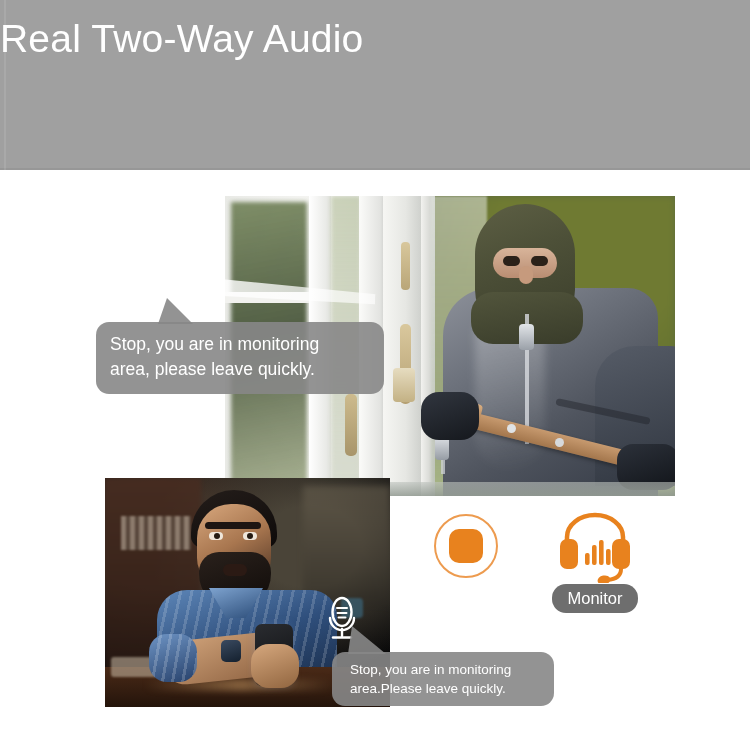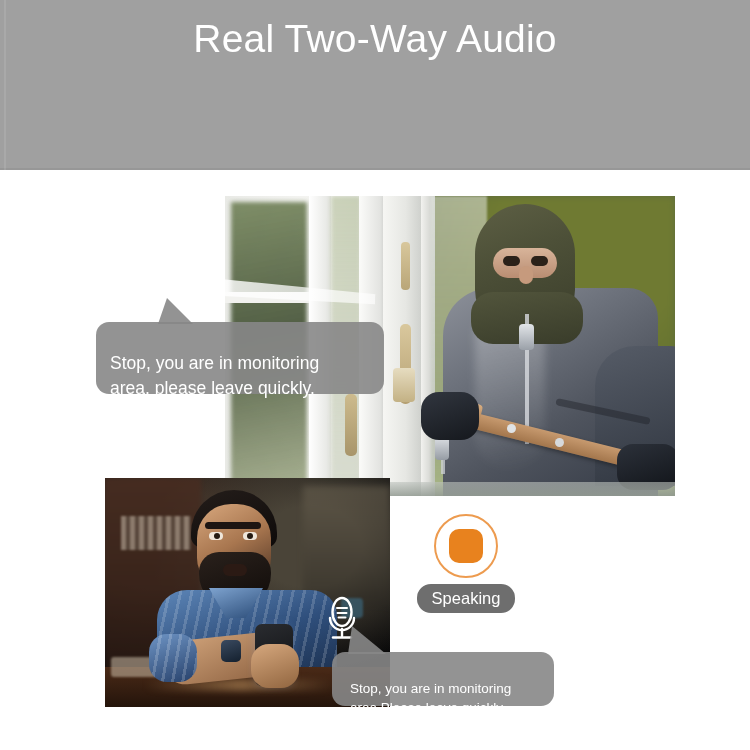--- a/index.html
+++ b/index.html
@@ -11,21 +11,20 @@
     position:relative;
   }
   #stage{position:relative;width:750px;height:750px;overflow:hidden;background:#fff;}
 
   
   .header{
     position:absolute;left:0;top:0;width:750px;height:170px;
     background:#a0a0a0;
     box-sizing:border-box;
     border-bottom:2px solid #979797;
-    text-align:center;
   }
   .header:before{
     content:"";position:absolute;left:4px;top:0;width:2px;height:170px;
     background:rgba(255,255,255,0.10);
   }
   .title{
     position:absolute;left:0;top:14px;width:750px;
     font-size:39px;font-weight:400;color:#ffffff;letter-spacing:0.2px;
     line-height:50px;
   }
@@ -326,21 +325,21 @@
   }
 
   
   .bubble{
     position:absolute;
     background:rgba(135,135,135,0.90);
     border-radius:13px;
     color:#ffffff;
     box-sizing:border-box;
   }
-  .bubble .btext{display:block;white-space:pre-line;margin-top:19px;}
+  .bubble .btext{display:block;white-space:pre-line;}
 
   .bubble-1{
     left:96px;top:322px;width:288px;height:72px;
     padding:10px 14px 0 14px;
     font-size:17.5px;line-height:25px;
   }
   .bubble-1 .tail{
     position:absolute;left:62px;top:-24px;width:0;height:0;
     border-left:9px solid transparent;
     border-right:26px solid transparent;
@@ -478,17 +477,32 @@
 area.Please leave quickly.</span>
   </div>
 
   <div class="feature feat-speaking">
     <div class="icon-wrap">
       <svg width="72" height="72" viewBox="0 0 72 72">
         <circle cx="36" cy="36" r="31" fill="none" stroke="#ed9b4f" stroke-width="2"></circle>
         <rect x="19" y="19" width="34" height="34" rx="10" ry="10" fill="#e8821e"></rect>
       </svg>
     </div>
-    <span class="pill">Speaking</span>
-  </div>
-
+  </div>
+
+  <div class="feature feat-monitor">
+    <div class="icon-wrap">
+      <svg width="86" height="74" viewBox="0 0 86 74">
+        <path d="M15 36 V28 a28 22 0 0 1 56 0 V36" fill="none" stroke="#e8821e" stroke-width="4.5" stroke-linecap="round"></path>
+        <rect x="8" y="30" width="18" height="30" rx="7" ry="7" fill="#e8821e"></rect>
+        <rect x="60" y="30" width="18" height="30" rx="7" ry="7" fill="#e8821e"></rect>
+        <rect x="33" y="44" width="4.6" height="12" rx="2" fill="#e8821e"></rect>
+        <rect x="40" y="36" width="4.6" height="20" rx="2" fill="#e8821e"></rect>
+        <rect x="47" y="31" width="4.6" height="25" rx="2" fill="#e8821e"></rect>
+        <rect x="54" y="40" width="4.6" height="16" rx="2" fill="#e8821e"></rect>
+        <path d="M69 60 q0 10 -14 11" fill="none" stroke="#e8821e" stroke-width="4"></path>
+        <ellipse cx="52" cy="71" rx="6.5" ry="4.5" fill="#e8821e" transform="rotate(-12 52 71)"></ellipse>
+      </svg>
+    </div>
+    <span class="pill">Monitor</span>
+  </div>
 
 </div>
 
 </body></html>

